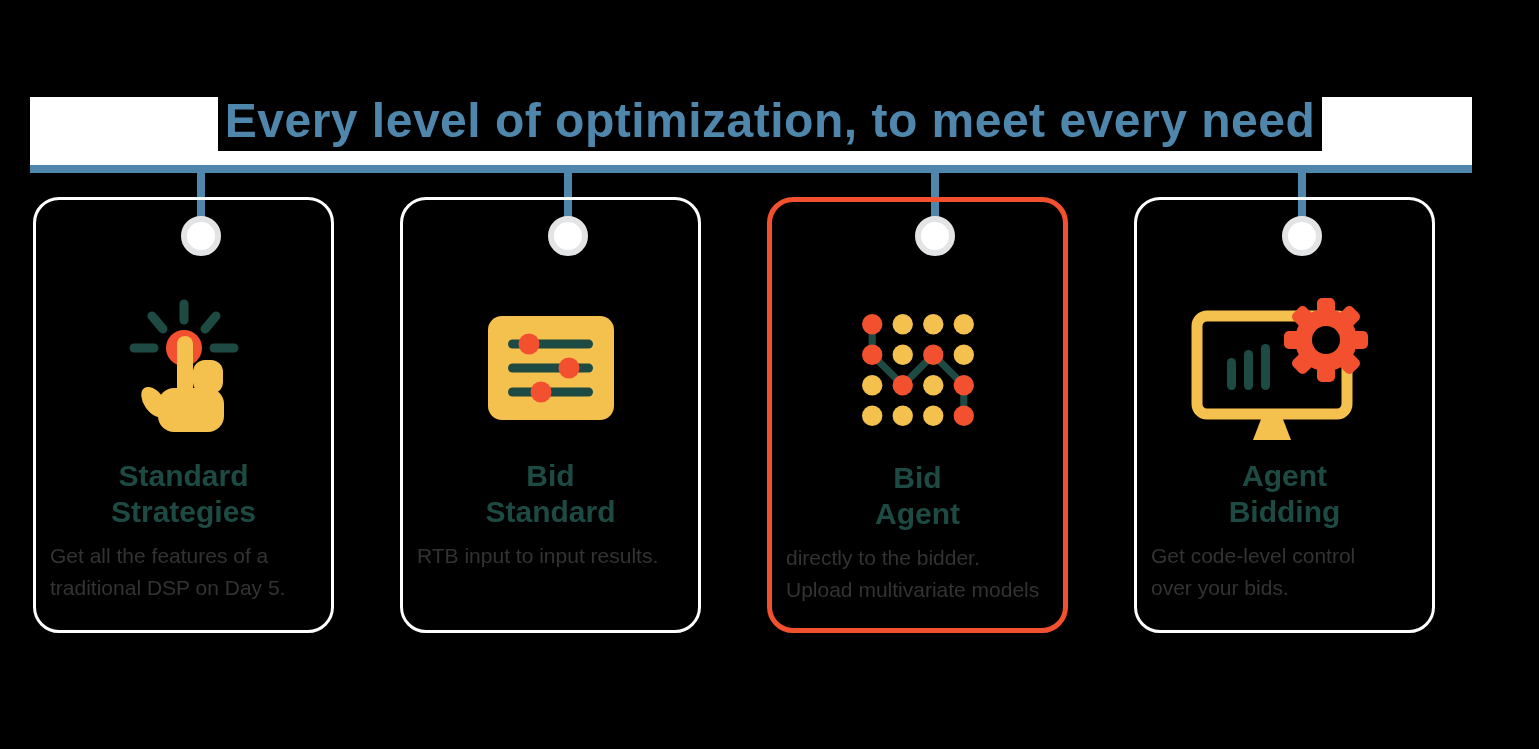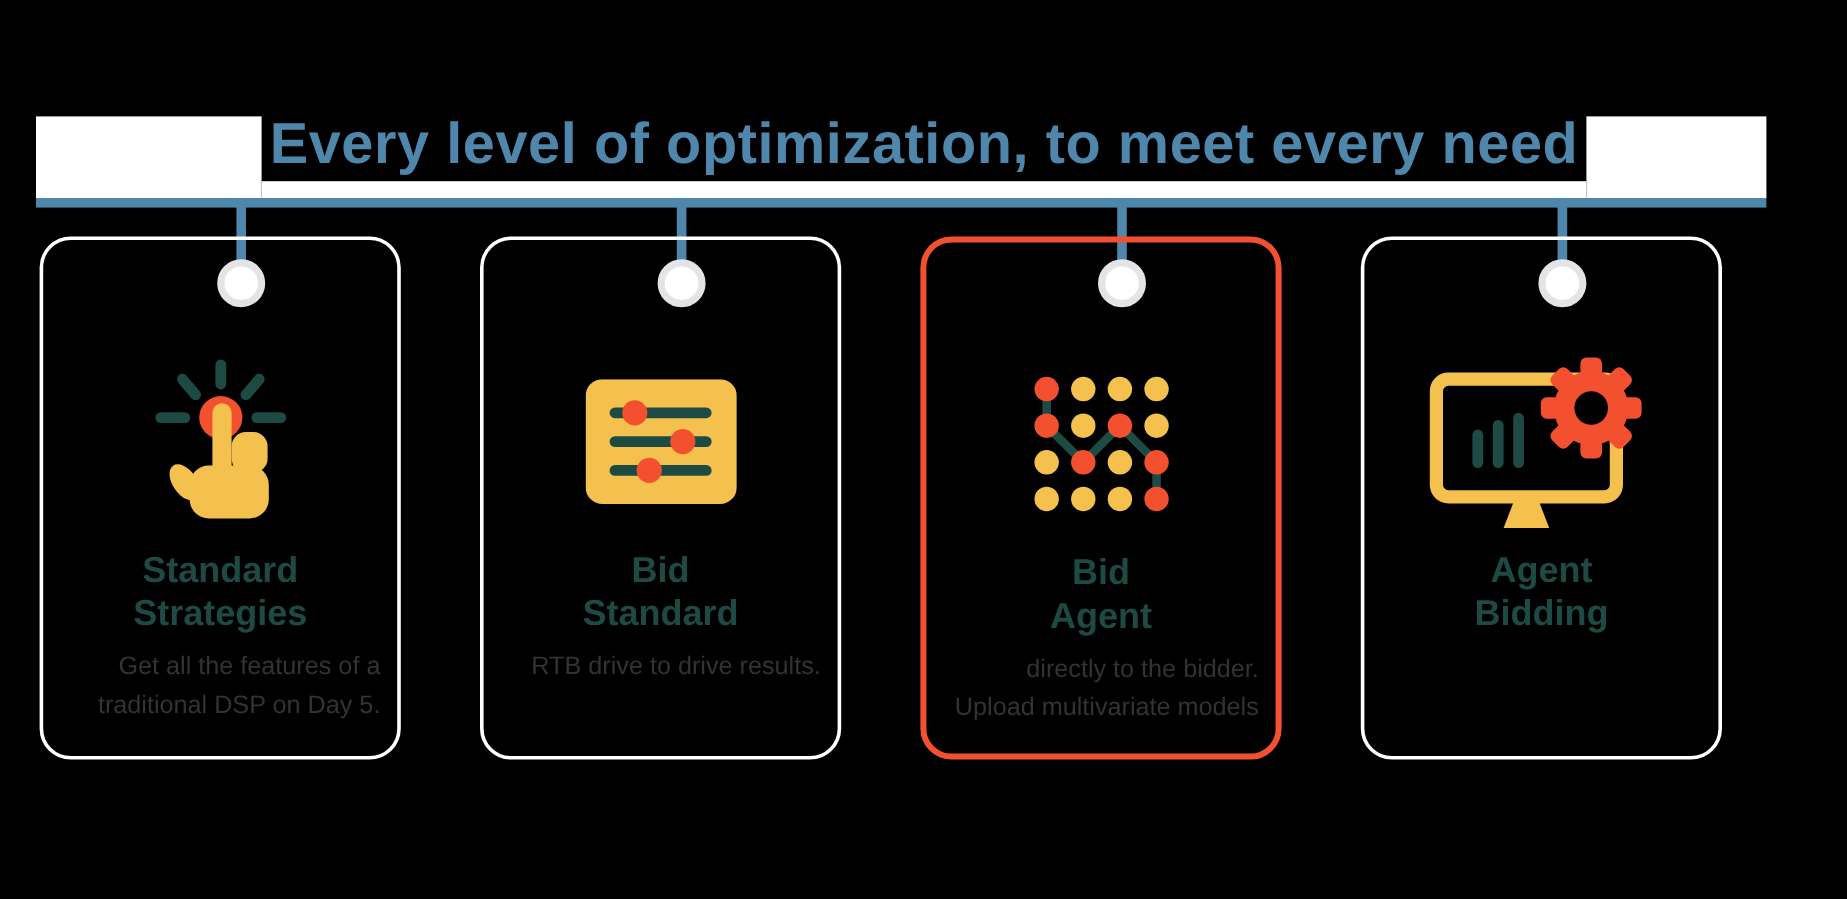--- a/index.html
+++ b/index.html
@@ -26,21 +26,21 @@
   .card{position:absolute;top:197px;width:301px;height:436px;border:3px solid #fff;
         border-radius:26px;box-sizing:border-box;z-index:2;}
   .card.c1{left:33px}.card.c2{left:400px}.card.c3{left:767px}.card.c4{left:1134px}
   .card.highlight{border:5px solid #F2502F;}
 
   .icon-wrap{position:absolute;top:92px;left:0;right:0;height:152px;
              display:flex;align-items:center;justify-content:center;}
   .card-heading{position:absolute;top:258px;left:0;right:0;text-align:center;
                 font-size:30px;line-height:36px;font-weight:bold;color:#1D4B44;}
   .card-heading span{display:block;}
-  .card-body{position:absolute;top:340px;left:14px;right:14px;text-align:right;
+  .card-body{position:absolute;top:340px;left:14px;right:14px;text-align:left;
              font-size:21px;line-height:32px;color:#333333;}
   .card-body span{display:block;}
 </style>
 </head>
 <body>
 
 <div class="stage">
 
   <div class="banner-wing-left"></div>
   <div class="banner-strip"></div>
@@ -94,21 +94,21 @@
           <circle cx="81" cy="52" r="10.5"></circle>
           <circle cx="53" cy="76" r="10.5"></circle>
         </g>
       </svg>
     </div>
     <div class="card-heading">
       <span>Bid</span>
       <span>Standard</span>
     </div>
     <div class="card-body">
-      <span>RTB drive to drive results.</span>
+      <span>RTB input to input results.</span>
     </div>
   </div>
 
   <div class="card c3 highlight">
     <div class="icon-wrap">
       <svg width="116" height="116" viewBox="0 0 114 114">
         <polyline points="12,12 12,42 42,72 72,42 102,72 102,102" fill="none" stroke="#1D4B44" stroke-width="7" stroke-linejoin="round"></polyline>
         <g>
           <circle cx="12" cy="12" r="10" fill="#F2502F"></circle>
           <circle cx="42" cy="12" r="10" fill="#F5C14E"></circle>
@@ -176,20 +176,24 @@
             </g>
           <circle cx="137" cy="48" r="31"></circle>
         </g>
         <circle cx="137" cy="48" r="14" fill="#000000"></circle>
       </svg>
     </div>
     <div class="card-heading">
       <span>Agent</span>
       <span>Bidding</span>
     </div>
+    <div class="card-body">
+      <span>Get code-level control</span>
+      <span>over your bids.</span>
+    </div>
   </div>
 
   <div class="pin p1"></div>
   <div class="pin p2"></div>
   <div class="pin p3"></div>
   <div class="pin p4"></div>
 
 </div>
 
 </body></html>

